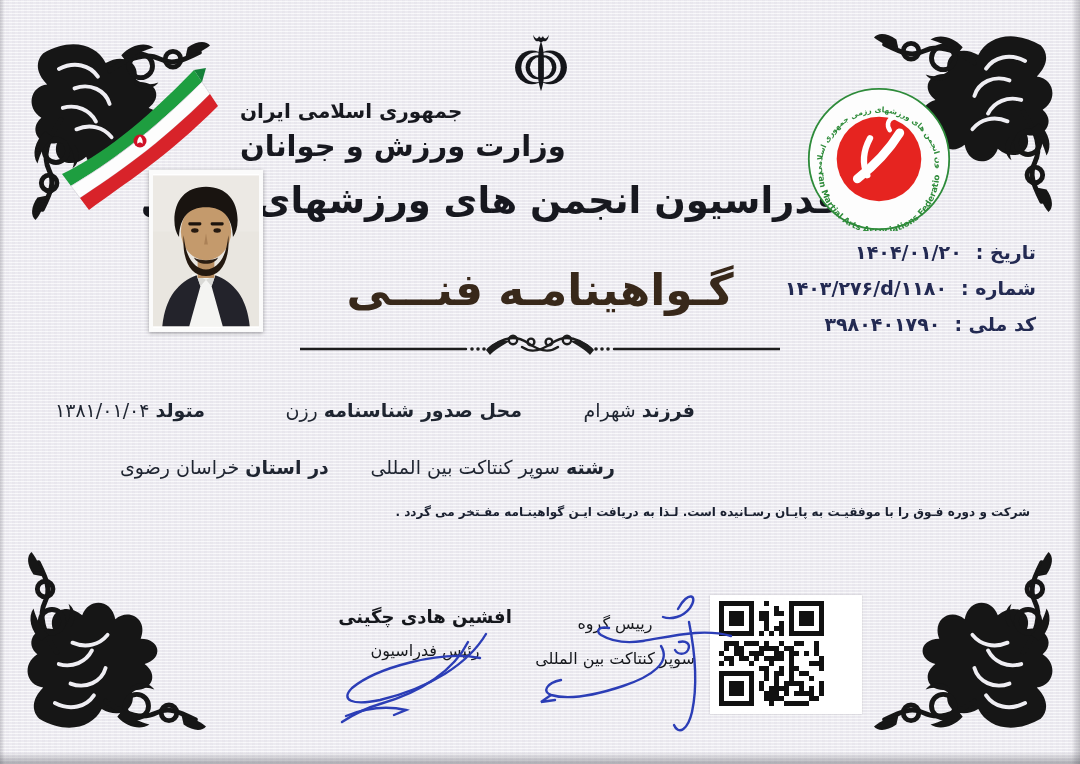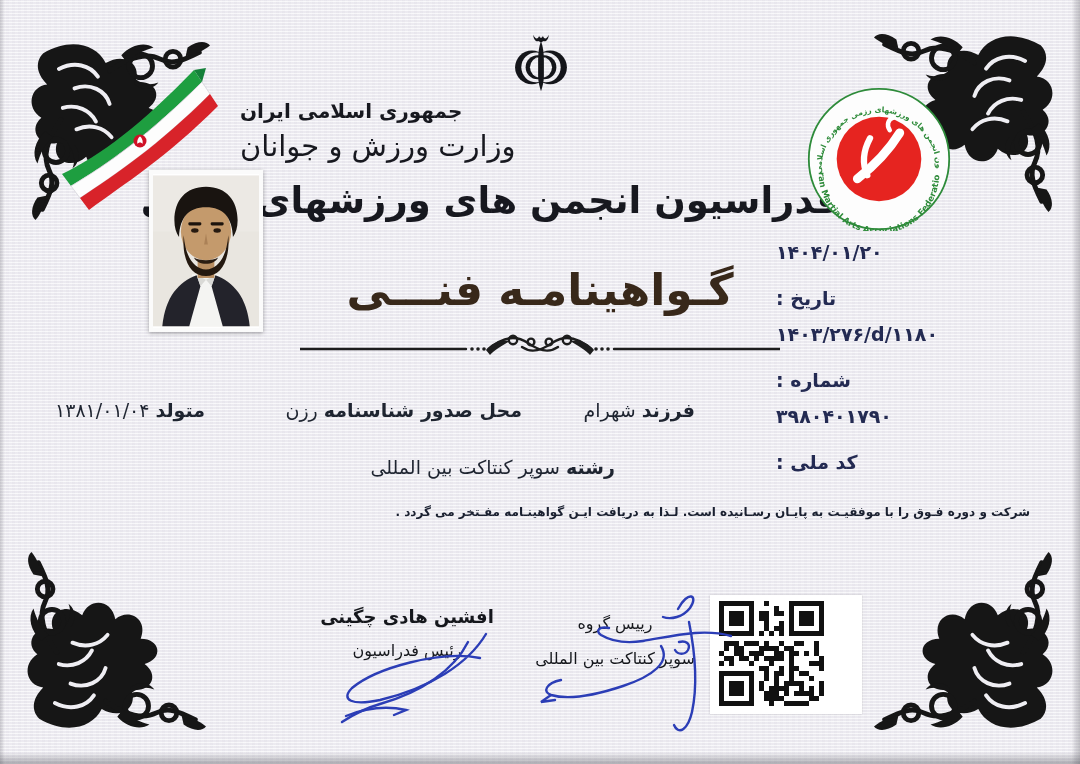--- a/index.html
+++ b/index.html
@@ -34,46 +34,46 @@
   
   .flag{left:58px;top:62px;width:160px;height:170px;}
   .photo{left:149px;top:170px;width:114px;height:162px;background:#fff;
     border:4px solid #fbfbfb;box-shadow:0 1px 4px rgba(0,0,0,.35);z-index:5;}
   .photo svg{display:block;}
 
   
   .emblem{left:506px;top:28px;width:70px;height:72px;}
   .h-line{left:240px;width:600px;text-align:left;color:#17181f;}
   .h-country{top:99px;font-size:20px;font-weight:bold;}
-  .h-ministry{top:129px;font-size:29px;font-weight:normal;}
+  .h-ministry{top:129px;font-size:29px;font-weight:bold;}
   .h-federation{top:179px;font-size:37px;font-weight:bold;}
 
   .logo{left:807px;top:87px;width:144px;height:144px;}
 
   
   .meta{right:44px;top:241px;width:260px;color:#232a52;font-size:19px;}
-  .meta-row{display:flex;justify-content:flex-end;align-items:baseline;gap:24px;margin-bottom:14px;flex-direction:column;}
+  .meta-row{display:flex;justify-content:flex-end;align-items:baseline;gap:14px;margin-bottom:14px;}
   .meta-label{direction:rtl;unicode-bidi:isolate;font-weight:bold;}
   .meta-val{font-weight:600;}
 
   .title{top:264px;left:290px;width:500px;text-align:center;direction:rtl;
     font-size:44px;font-weight:bold;color:#38281a;letter-spacing:1px;}
   .divider{top:334px;left:300px;width:480px;height:28px;}
 
   .intro{top:352px;right:48px;font-size:24px;font-weight:bold;color:#191f3a;}
 
   .field{position:absolute;font-size:19px;direction:rtl;unicode-bidi:isolate;white-space:nowrap;color:#1e2430;}
   .row1{top:399px;text-align:center;}
   .row2{top:456px;}
   .closing{top:505px;right:50px;left:24px;text-align:right;direction:rtl;
     font-size:12px;font-weight:bold;color:#1a2030;white-space:nowrap;}
 
   
   .sig-block{position:absolute;text-align:center;color:#15171c;}
-  .sig-left{left:315px;top:606px;width:184px;text-align:center;}
+  .sig-left{left:333px;top:606px;width:184px;text-align:center;}
   .sig-right{left:513px;top:600px;width:204px;}
   .sig-name{font-size:18px;font-weight:bold;}
   .sig-title{font-size:16px;margin-top:14px;}
   .sig-sub{font-size:16px;margin-top:16px;}
   .scribble{position:absolute;pointer-events:none;z-index:6;}
   .scr-left{left:318px;top:612px;}
   .scr-right{left:483px;top:584px;}
 
   
   .qr-box{left:710px;top:595px;width:152px;height:119px;background:#fff;
@@ -257,20 +257,23 @@
   </div>
   <div class="field row1" style="right:558px">
     <span class="b">محل صدور شناسنامه</span> <span>رزن</span>
   </div>
   <div class="field row1" style="left:55px">
     <span class="b">متولد</span> <span>۱۳۸۱/۰۱/۰۴</span>
   </div>
 
   <div class="field row2" style="right:465px">
     <span class="b">رشته</span> <span>سوپر کنتاکت بین المللی</span>
+  </div>
+  <div class="field row2" style="left:120px">
+    <span class="b">در استان</span> <span>خراسان رضوی</span>
   </div>
 
   <div class="abs closing">شرکت و دوره  فـوق را با موفقیـت به پایـان رسـانیده است. لـذا به دریافت ایـن گواهینـامه  مفـتخر می گردد .</div>
 
   <div class="sig-block sig-right">
     <div class="sig-title fa">رییس گروه</div>
     <div class="sig-sub fa">سوپر کنتاکت بین المللی</div>
   </div>
   <svg class="scribble scr-right" width="250" height="155" viewBox="0 0 250 155">
     <g fill="none" stroke="#2b3db6" stroke-width="2.4" stroke-linecap="round">

